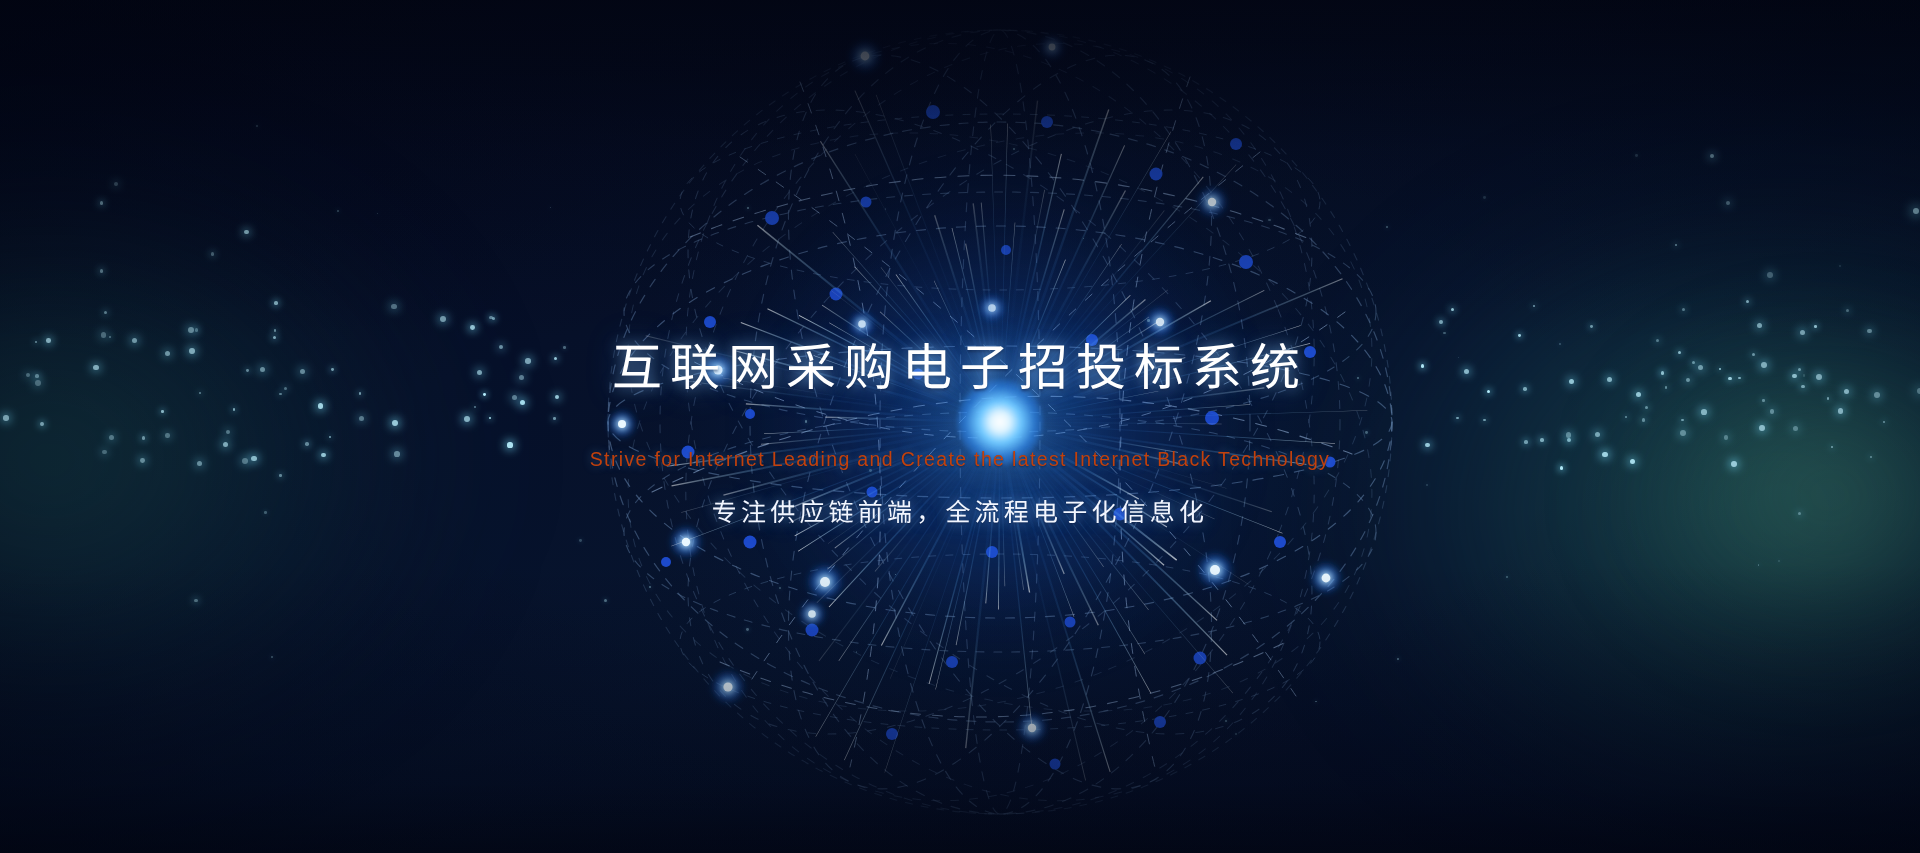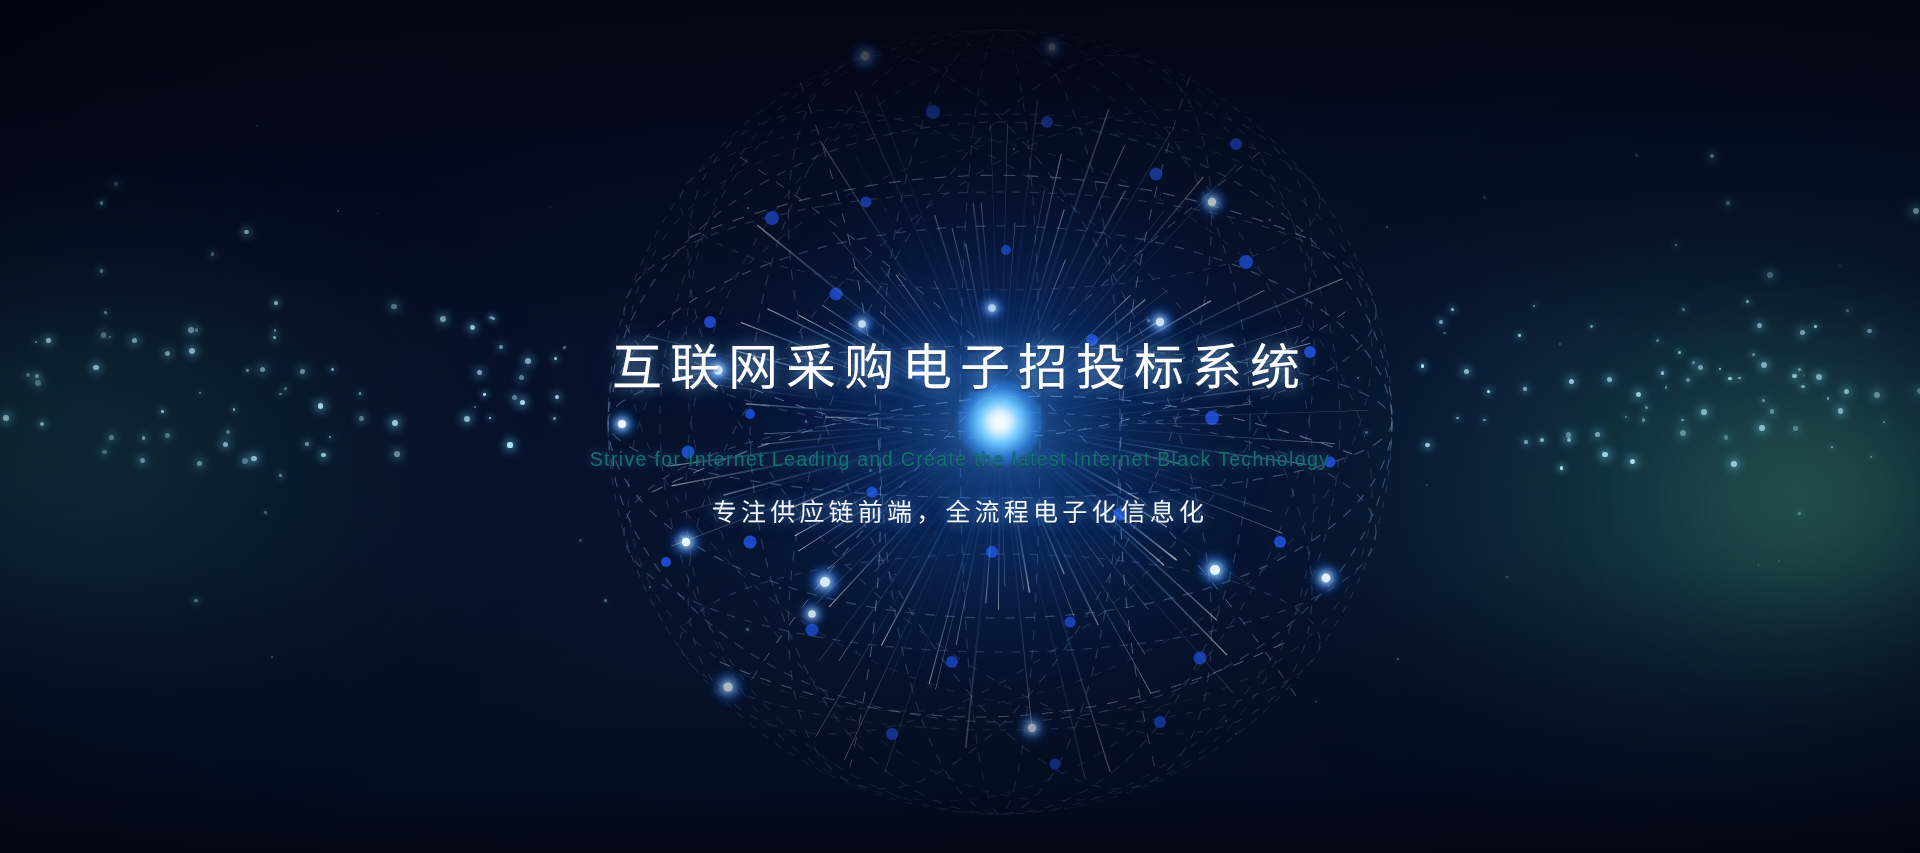--- a/index.html
+++ b/index.html
@@ -184,21 +184,21 @@
   #hero-subtitle-en {
     position: absolute;
     left: 0;
     top: 446px;
     width: 1920px;
     margin: 0;
     font-size: 19.5px;
     line-height: 26px;
     font-weight: 400;
     letter-spacing: 1.35px;
-    color: #0f766e;
+    color: #c2410c;
     text-shadow: 0 0 10px rgba(110,180,255,0.45), 0 1px 2px rgba(0,8,32,0.6);
     white-space: nowrap;
   }
   #hero-subtitle-cn {
     position: absolute;
     left: 0;
     top: 494px;
     width: 1920px;
     margin: 0;
     font-size: 25px;

